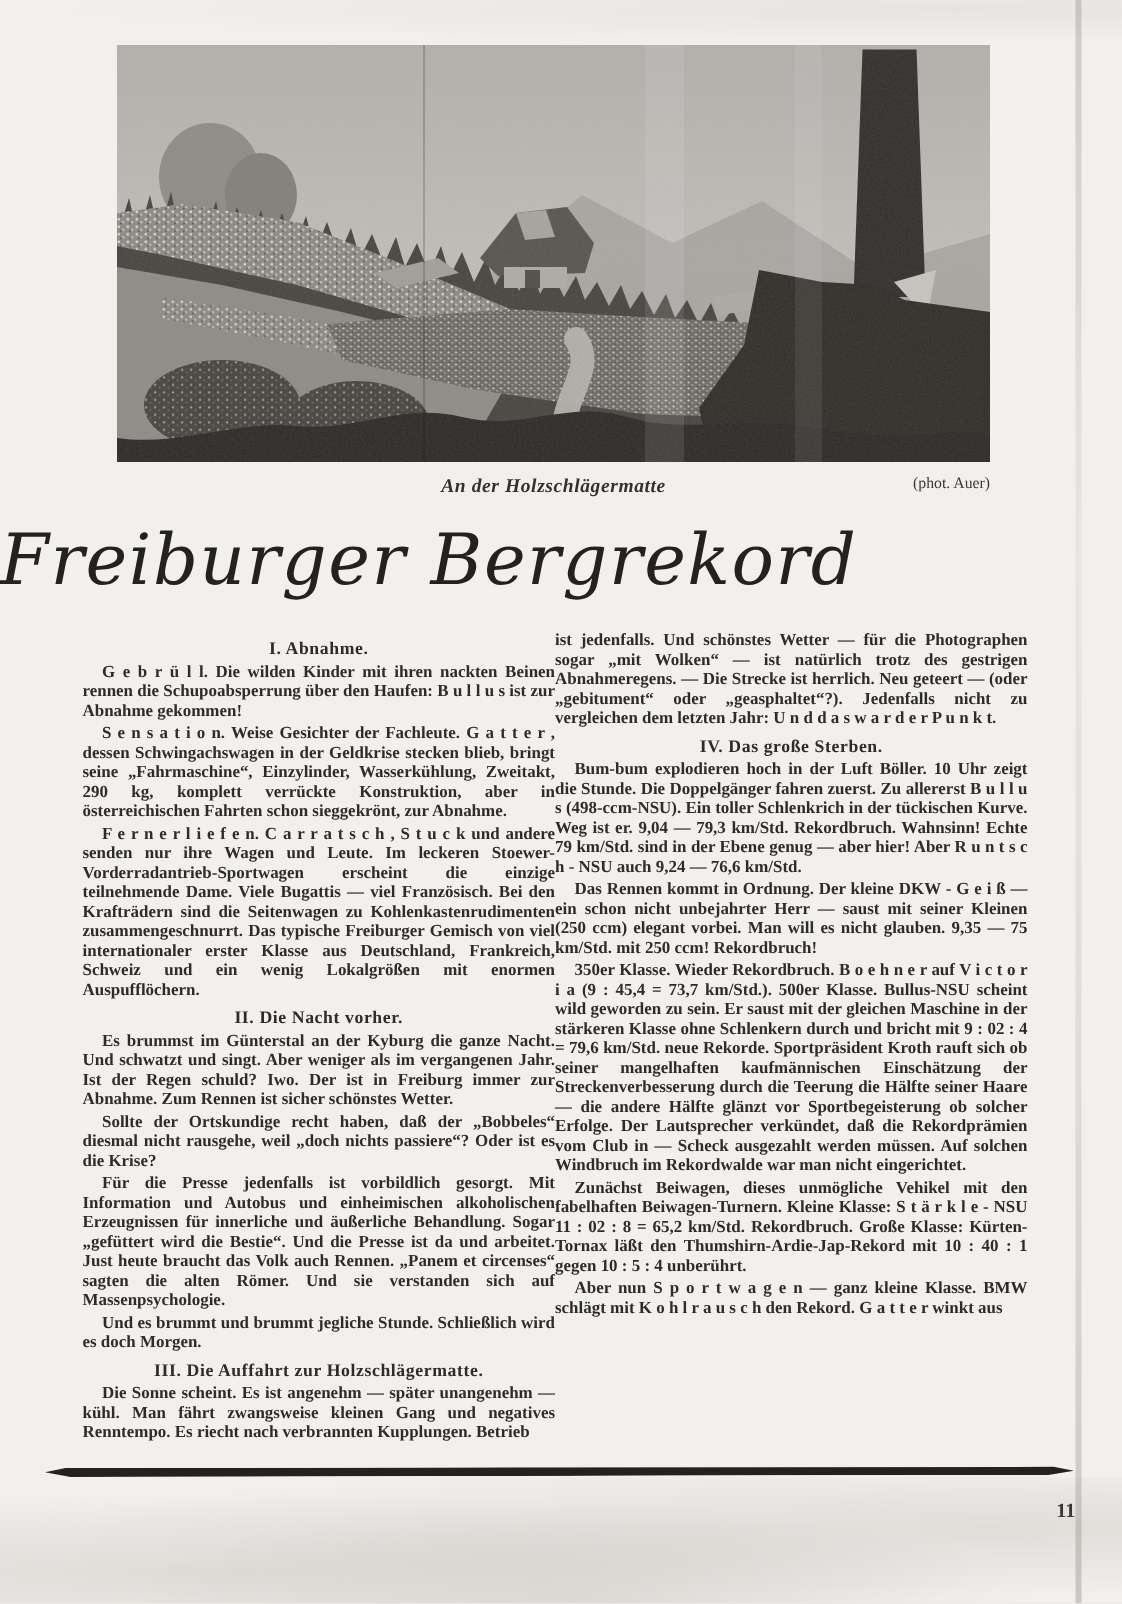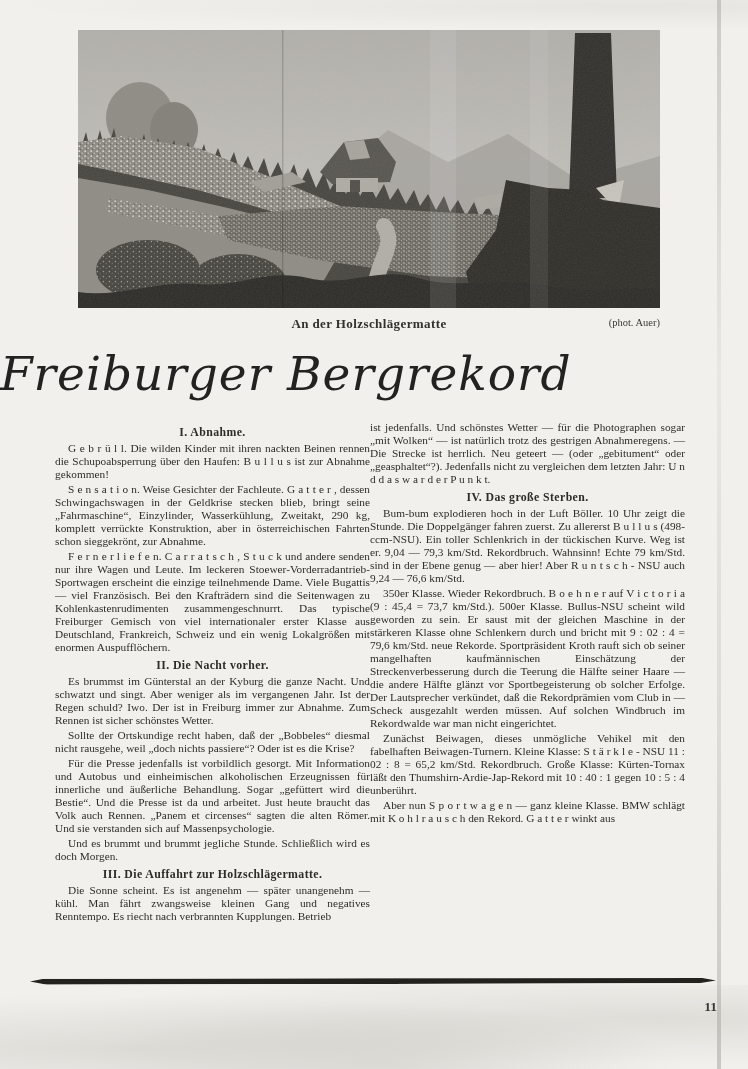--- a/index.html
+++ b/index.html
@@ -12,32 +12,32 @@
         background:radial-gradient(ellipse at 18% 75%,rgba(148,146,138,.22),transparent 60%),
                    radial-gradient(ellipse at 52% 95%,rgba(148,146,138,.16),transparent 55%),
                    radial-gradient(ellipse at 88% 40%,rgba(148,146,138,.20),transparent 65%);}
   .mottle-top{position:absolute;left:0;top:0;width:748px;height:30px;pointer-events:none;
         background:radial-gradient(ellipse at 85% 20%,rgba(148,146,138,.12),transparent 70%);}
   
   .photo{position:absolute;left:78px;top:30px;width:582px;height:278px;background:#b9b7b2;}
   .photo svg{display:block;width:100%;height:100%;}
   
   .caption-row{position:absolute;left:78px;top:316px;width:582px;height:18px;}
-  .caption{display:block;text-align:center;font-weight:bold;
+  .caption{display:block;text-align:center;font-style:italic;font-weight:bold;
         font-size:13px;letter-spacing:.4px;color:#33312d;}
   .credit{position:absolute;right:0;top:1px;font-size:10.5px;color:#3a3833;}
   
   .title{position:absolute;left:0;top:346px;width:748px;margin:0;text-align:left;
         font-family:"DejaVu Serif",serif;font-style:italic;font-weight:400;
         font-size:47px;letter-spacing:1px;color:#232220;}
   
   .columns{position:absolute;left:55px;top:421px;width:648px;display:flex;}
   .col{width:315px;font-size:11.3px;line-height:13px;text-align:justify;
         text-justify:inter-word;}
-  .para{margin:0 0 2px 0;text-indent:13px;}
+  .para{margin:0 0 2px 0;text-indent:13px;font-weight:bold;}
   .para.noindent{text-indent:0;}
   .heading{margin:5px 0 3px 0;text-align:center;font-size:11.8px;font-weight:bold;
         letter-spacing:.4px;}
   
   .bottom-rule{position:absolute;left:30px;top:978px;width:686px;height:6px;background:#23221e;
         clip-path:polygon(0 45%,2% 0,98% 10%,100% 55%,97.5% 100%,2.5% 100%);
         transform:rotate(-.12deg);}
   .page-number{position:absolute;right:31px;top:999px;font-size:13.5px;font-weight:bold;color:#2b2a26;}
 </style>
 </head>
@@ -147,20 +147,21 @@
         <p class="para">Sollte der Ortskundige recht haben, daß der „Bobbeles“ diesmal nicht rausgehe, weil „doch nichts passiere“? Oder ist es die Krise?</p>
         <p class="para">Für die Presse jedenfalls ist vorbildlich gesorgt. Mit Information und Autobus und einheimischen alkoholischen Erzeugnissen für innerliche und äußerliche Behandlung. Sogar „gefüttert wird die Bestie“. Und die Presse ist da und arbeitet. Just heute braucht das Volk auch Rennen. „Panem et circenses“ sagten die alten Römer. Und sie verstanden sich auf Massenpsychologie.</p>
         <p class="para">Und es brummt und brummt jegliche Stunde. Schließlich wird es doch Morgen.</p>
         <h3 class="heading">III. Die Auffahrt zur Holzschlägermatte.</h3>
         <p class="para">Die Sonne scheint. Es ist angenehm — später unangenehm — kühl. Man fährt zwangsweise kleinen Gang und negatives Renntempo. Es riecht nach verbrannten Kupplungen. Betrieb</p>
       </div>
     <div class="col" id="col-right">
         <p class="para noindent">ist jedenfalls. Und schönstes Wetter — für die Photographen sogar „mit Wolken“ — ist natürlich trotz des gestrigen Abnahmeregens. — Die Strecke ist herrlich. Neu geteert — (oder „gebitument“ oder „geasphaltet“?). Jedenfalls nicht zu vergleichen dem letzten Jahr: U n d  d a s  w a r  d e r  P u n k t.</p>
         <h3 class="heading">IV. Das große Sterben.</h3>
         <p class="para">Bum-bum explodieren hoch in der Luft Böller. 10 Uhr zeigt die Stunde. Die Doppelgänger fahren zuerst. Zu allererst B u l l u s (498-ccm-NSU). Ein toller Schlenkrich in der tückischen Kurve. Weg ist er. 9,04 — 79,3 km/Std. Rekordbruch. Wahnsinn! Echte 79 km/Std. sind in der Ebene genug — aber hier! Aber R u n t s c h - NSU auch 9,24 — 76,6 km/Std.</p>
+        <p class="para">Das Rennen kommt in Ordnung. Der kleine DKW - G e i ß — ein schon nicht unbejahrter Herr — saust mit seiner Kleinen (250 ccm) elegant vorbei. Man will es nicht glauben. 9,35 — 75 km/Std. mit 250 ccm! Rekordbruch!</p>
         <p class="para">350er Klasse. Wieder Rekordbruch. B o e h n e r auf V i c t o r i a (9 : 45,4 = 73,7 km/Std.). 500er Klasse. Bullus-NSU scheint wild geworden zu sein. Er saust mit der gleichen Maschine in der stärkeren Klasse ohne Schlenkern durch und bricht mit 9 : 02 : 4 = 79,6 km/Std. neue Rekorde. Sportpräsident Kroth rauft sich ob seiner mangelhaften kaufmännischen Einschätzung der Streckenverbesserung durch die Teerung die Hälfte seiner Haare — die andere Hälfte glänzt vor Sportbegeisterung ob solcher Erfolge. Der Lautsprecher verkündet, daß die Rekordprämien vom Club in — Scheck ausgezahlt werden müssen. Auf solchen Windbruch im Rekordwalde war man nicht eingerichtet.</p>
         <p class="para">Zunächst Beiwagen, dieses unmögliche Vehikel mit den fabelhaften Beiwagen-Turnern. Kleine Klasse: S t ä r k l e - NSU 11 : 02 : 8 = 65,2 km/Std. Rekordbruch. Große Klasse: Kürten-Tornax läßt den Thumshirn-Ardie-Jap-Rekord mit 10 : 40 : 1 gegen 10 : 5 : 4 unberührt.</p>
         <p class="para">Aber nun S p o r t w a g e n — ganz kleine Klasse. BMW schlägt mit K o h l r a u s c h den Rekord. G a t t e r winkt aus</p>
       </div>
   </div>
 
   <div class="bottom-rule"></div>
   <div class="page-number">11</div>
 
   <div class="fold-line"></div>

